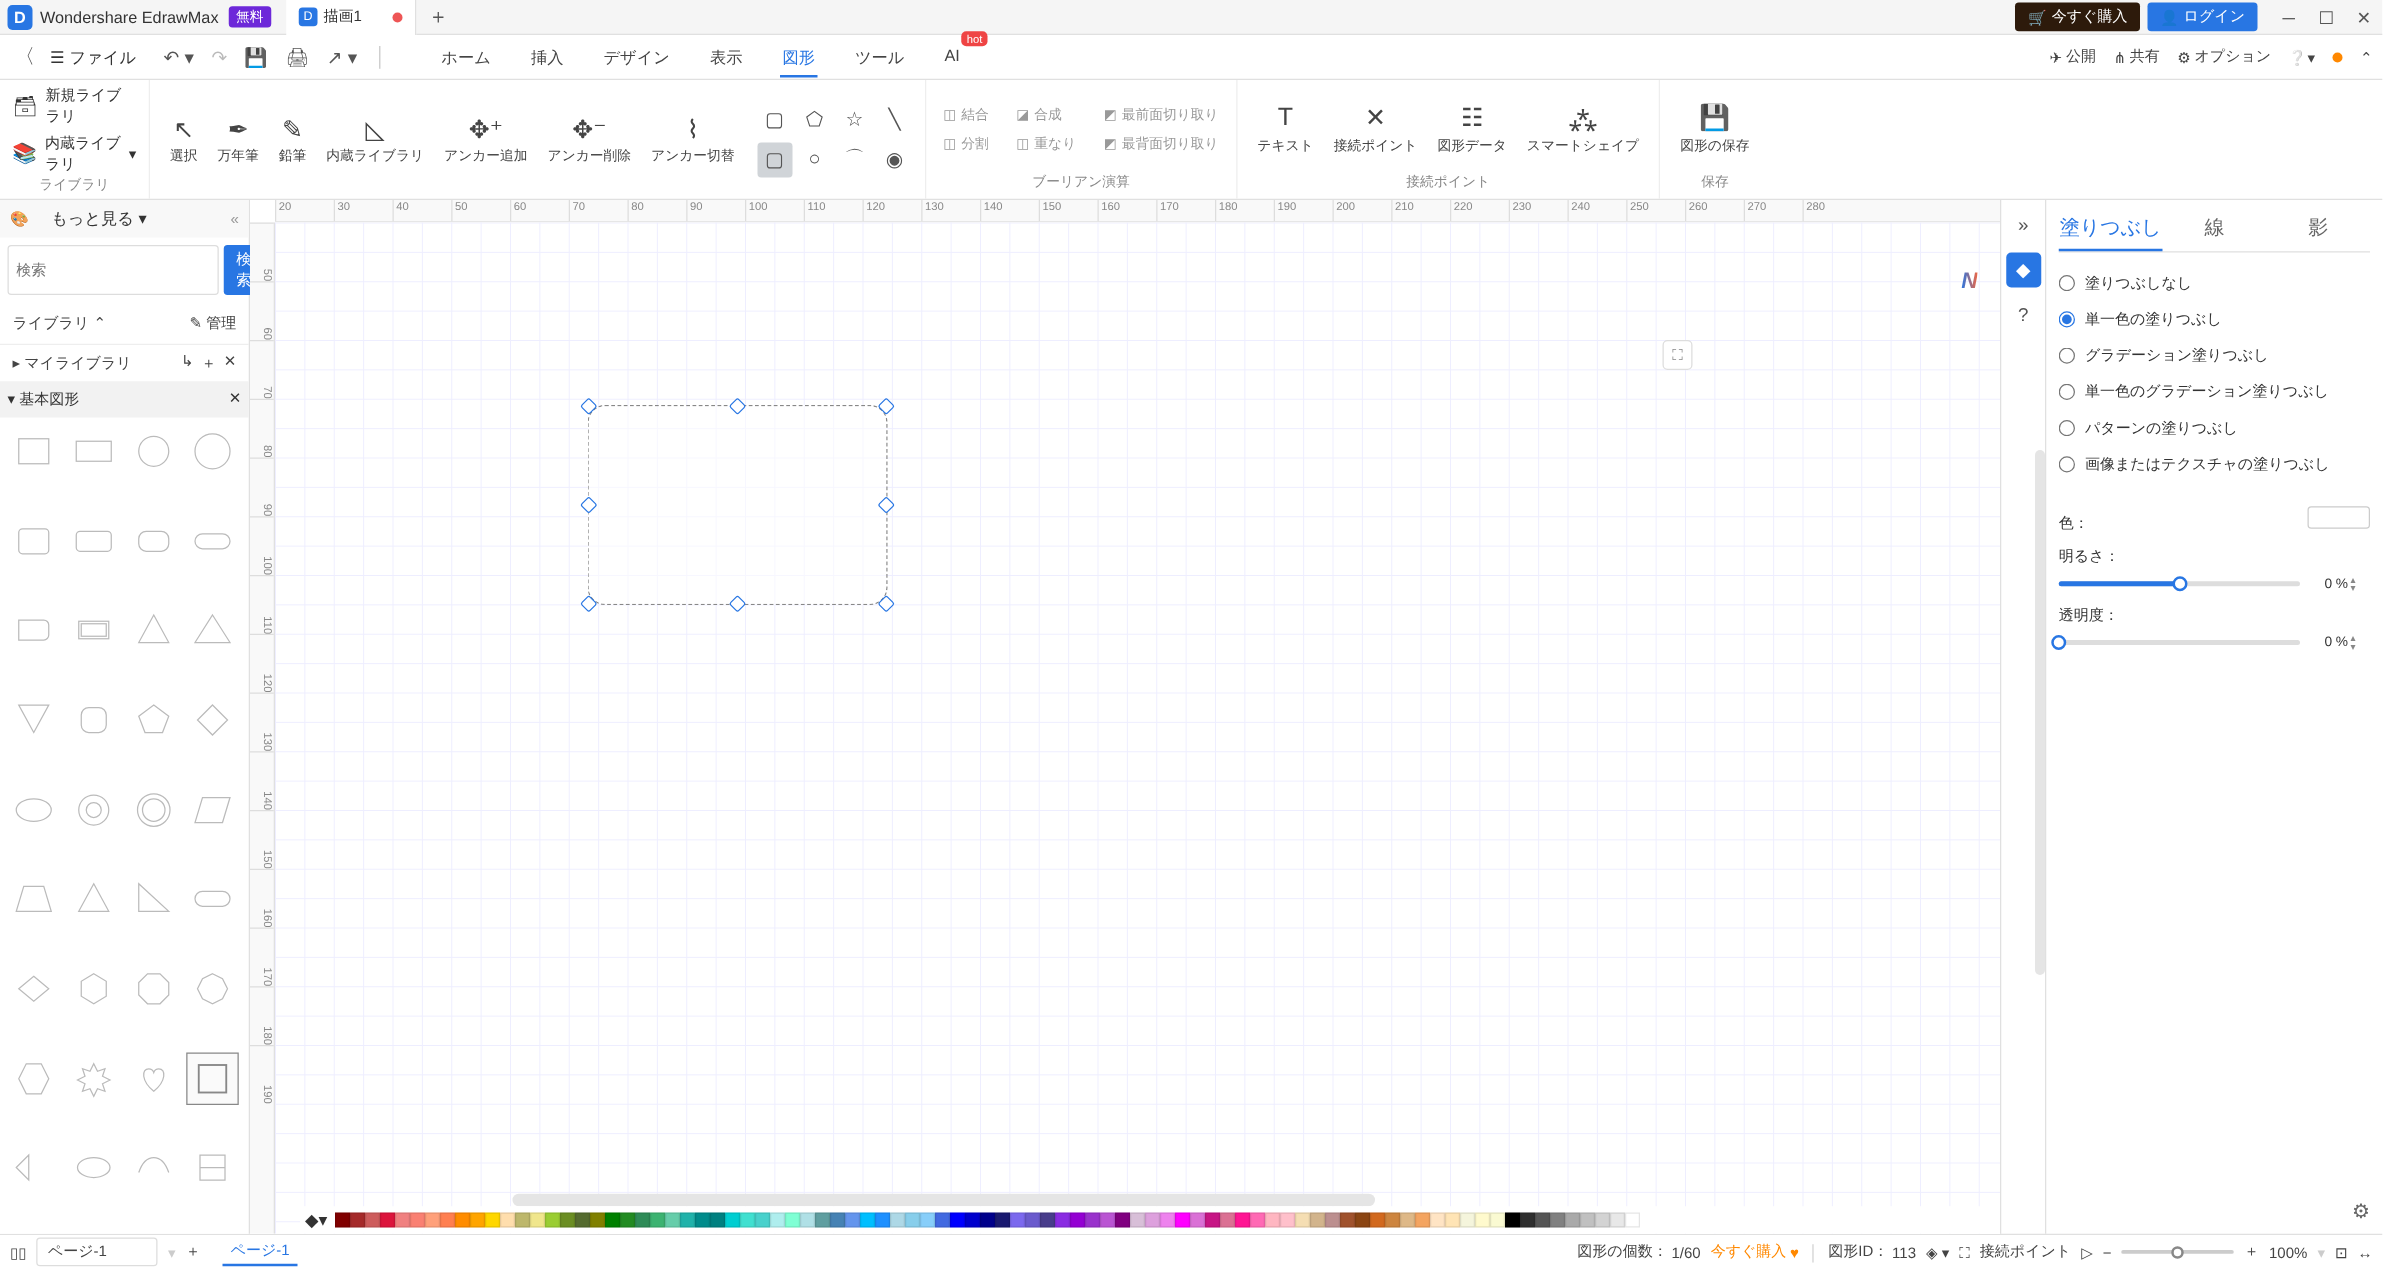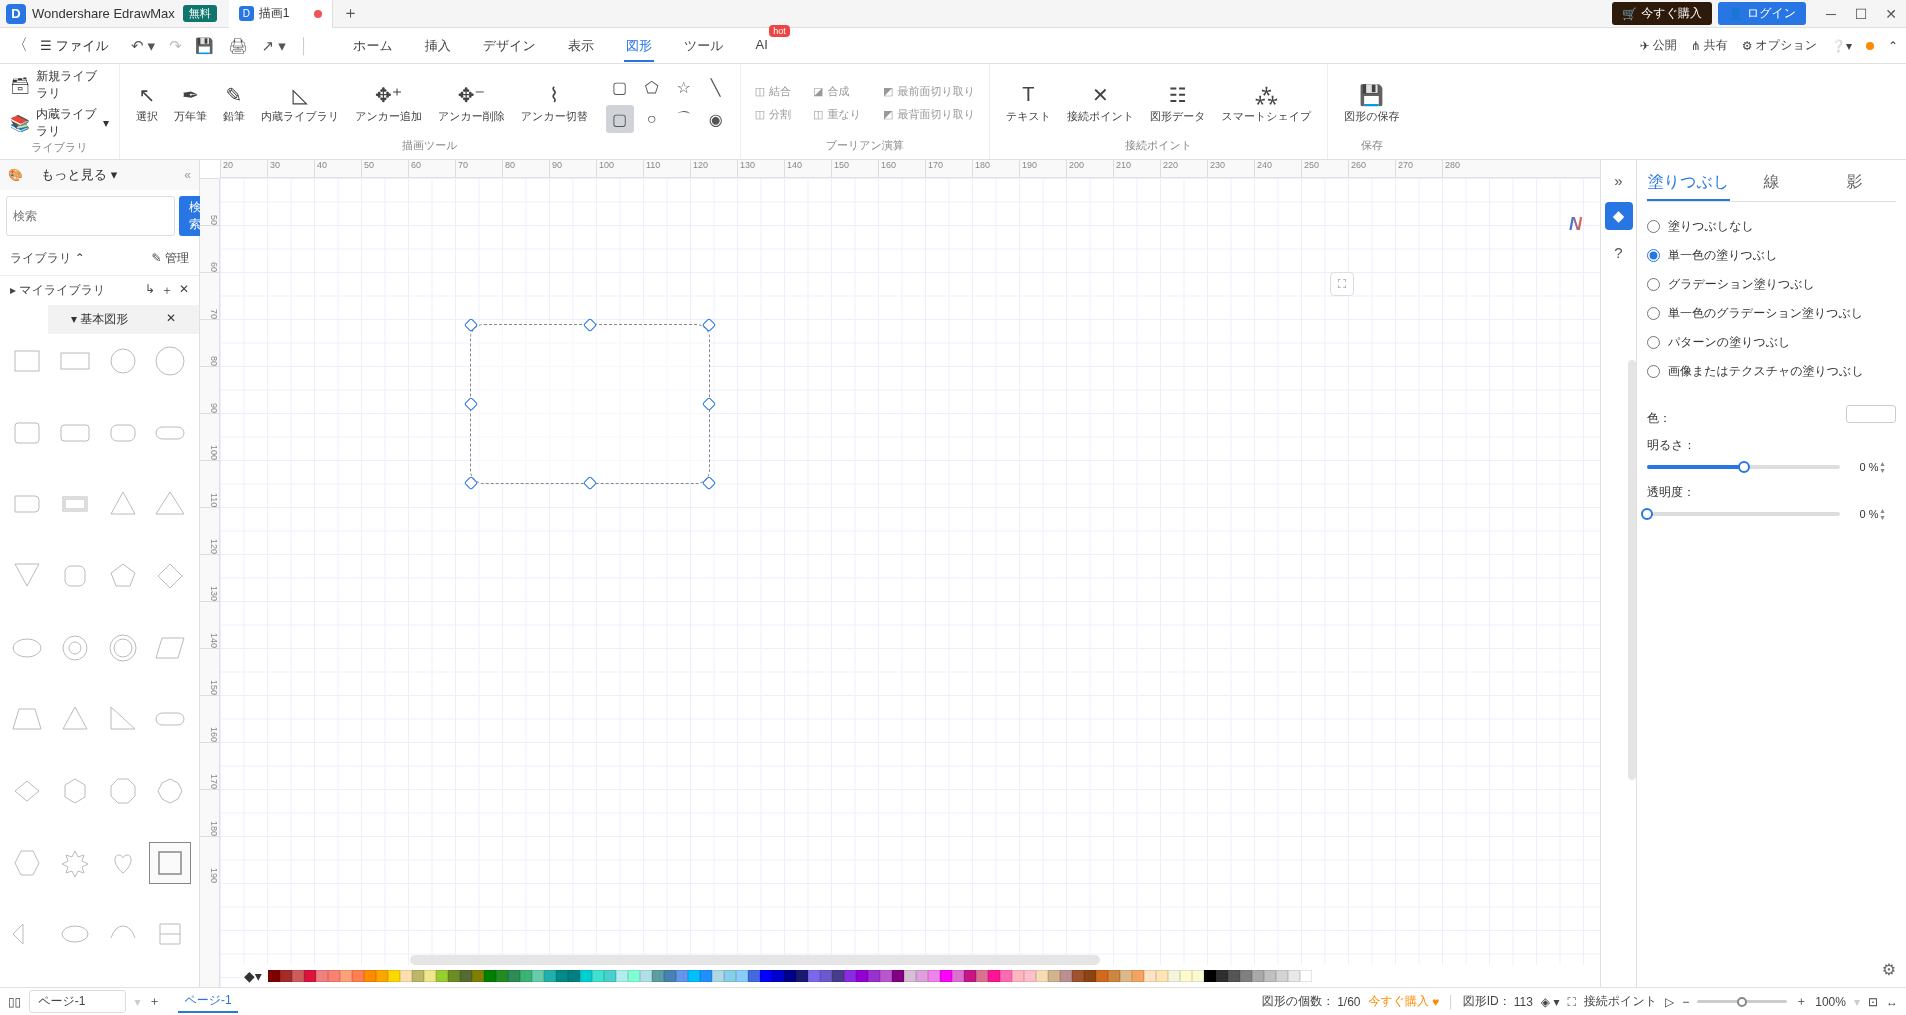--- a/index.html
+++ b/index.html
@@ -2,21 +2,21 @@
 <html><head>
 <meta charset="utf-8">
 <style>
 * { margin: 0; padding: 0; box-sizing: border-box; font-family: "Segoe UI", "Yu Gothic UI", sans-serif; }
 body { background: #fff; width: 1906px; height: 1015px; overflow: hidden; font-size: 12px; color: #333; }
 
 
 .titlebar { height: 28px; display: flex; align-items: center; background: #f5f5f5; border-bottom: 1px solid #e0e0e0; }
 .titlebar .app-icon { width: 20px; height: 20px; background: #2876e3; border-radius: 4px; margin: 0 6px; display: flex; align-items: center; justify-content: center; color: #fff; font-weight: bold; font-size: 13px; }
 .titlebar .app-name { font-size: 13px; color: #333; margin-right: 8px; }
-.titlebar .badge-free { background: #0f766e; color: #fff; padding: 1px 6px; border-radius: 3px; font-size: 11px; }
+.titlebar .badge-free { background: #6d28d9; color: #fff; padding: 1px 6px; border-radius: 3px; font-size: 11px; }
 .titlebar .tab { display: flex; align-items: center; height: 28px; padding: 0 10px; background: #fff; border-right: 1px solid #e0e0e0; margin-left: 12px; }
 .titlebar .tab-icon { width: 15px; height: 15px; background: #2876e3; border-radius: 3px; margin-right: 5px; color: #fff; font-size: 10px; display: flex; align-items: center; justify-content: center; }
 .titlebar .tab .dot { width: 8px; height: 8px; background: #e55; border-radius: 50%; margin-left: 24px; }
 .titlebar .tab-add { margin-left: 10px; font-size: 16px; color: #555; }
 .titlebar .spacer { flex: 1; }
 .titlebar .buy-now { background: #2d1a0b; color: #fff; padding: 3px 10px; border-radius: 3px; margin-right: 6px; display: flex; align-items: center; gap: 4px; font-size: 12px; }
 .titlebar .login { background: #2876e3; color: #fff; padding: 3px 10px; border-radius: 3px; margin-right: 10px; display: flex; align-items: center; gap: 4px; font-size: 12px; }
 .titlebar .win-btn { width: 30px; height: 28px; display: flex; align-items: center; justify-content: center; font-size: 14px; color: #555; }
 
 
@@ -49,21 +49,21 @@
 
 
 .sidebar-left { width: 200px; border-right: 1px solid #e0e0e0; display: flex; flex-direction: column; background: #fff; }
 .sidebar-left .top { display: flex; align-items: center; padding: 6px 8px; gap: 6px; background: #f8f8f8; }
 .sidebar-left .top .more { font-size: 13px; flex: 1; margin-left: 12px; }
 .sidebar-left .search-row { display: flex; padding: 6px; gap: 4px; }
 .sidebar-left .search-row input { flex: 1; border: 1px solid #ddd; border-radius: 3px; padding: 3px 6px; font-size: 12px; }
 .sidebar-left .search-row button { background: #2876e3; color: #fff; border: none; padding: 3px 10px; border-radius: 3px; font-size: 12px; }
 .sidebar-left .lib-header { display: flex; justify-content: space-between; padding: 8px 10px; font-size: 12px; color: #444; border-bottom: 1px solid #eee; }
 .sidebar-left .lib-sub { display: flex; justify-content: space-between; padding: 6px 10px; font-size: 12px; color: #444; }
-.sidebar-left .lib-title { display: flex; justify-content: space-between; padding: 6px 23px; font-size: 12px; background: #f2f2f2; margin-left: 48px; }
+.sidebar-left .lib-title { display: flex; justify-content: space-between; padding: 6px 6px; font-size: 12px; background: #f2f2f2; }
 .sidebar-left .shapes { flex: 1; overflow-y: auto; padding: 6px; display: grid; grid-template-columns: repeat(4, 1fr); gap: 4px; }
 .shape-cell { width: 42px; height: 42px; display: flex; align-items: center; justify-content: center; border: 1px solid transparent; }
 .shape-cell svg { width: 36px; height: 36px; }
 .shape-cell.selected { border: 1px solid #888; background: #fafafa; }
 
 
 .canvas-wrap { flex: 1; position: relative; background: #fff; overflow: hidden; }
 .ruler-h { position: absolute; left: 20px; right: 0; top: 0; height: 18px; background: #f9f9f9; border-bottom: 1px solid #e0e0e0; display: flex; font-size: 9px; color: #888; }
 .ruler-h .tick { width: 47px; text-align: left; border-left: 1px solid #ddd; padding-left: 2px; }
 .ruler-v { position: absolute; left: 0; top: 18px; bottom: 0; width: 20px; background: #f9f9f9; border-right: 1px solid #e0e0e0; display: flex; flex-direction: column; font-size: 9px; color: #888; }
@@ -230,21 +230,20 @@
         <div class="shape-btn">▢</div>
         <div class="shape-btn">⬠</div>
         <div class="shape-btn">☆</div>
         <div class="shape-btn">╲</div>
         <div class="shape-btn active">▢</div>
         <div class="shape-btn">○</div>
         <div class="shape-btn">⌒</div>
         <div class="shape-btn">◉</div>
       </div>
     </div>
-    <div class="ribbon-group-label">描画ツール</div>
   </div>
   <div class="ribbon-group">
     <div class="ribbon-group-content">
       <div style="display:grid;grid-template-columns:auto auto auto;gap:4px 14px">
         <div class="bool-btn">
             <span>◫</span>
             <span>結合</span>
           </div>
         <div class="bool-btn">
             <span>◪</span>

